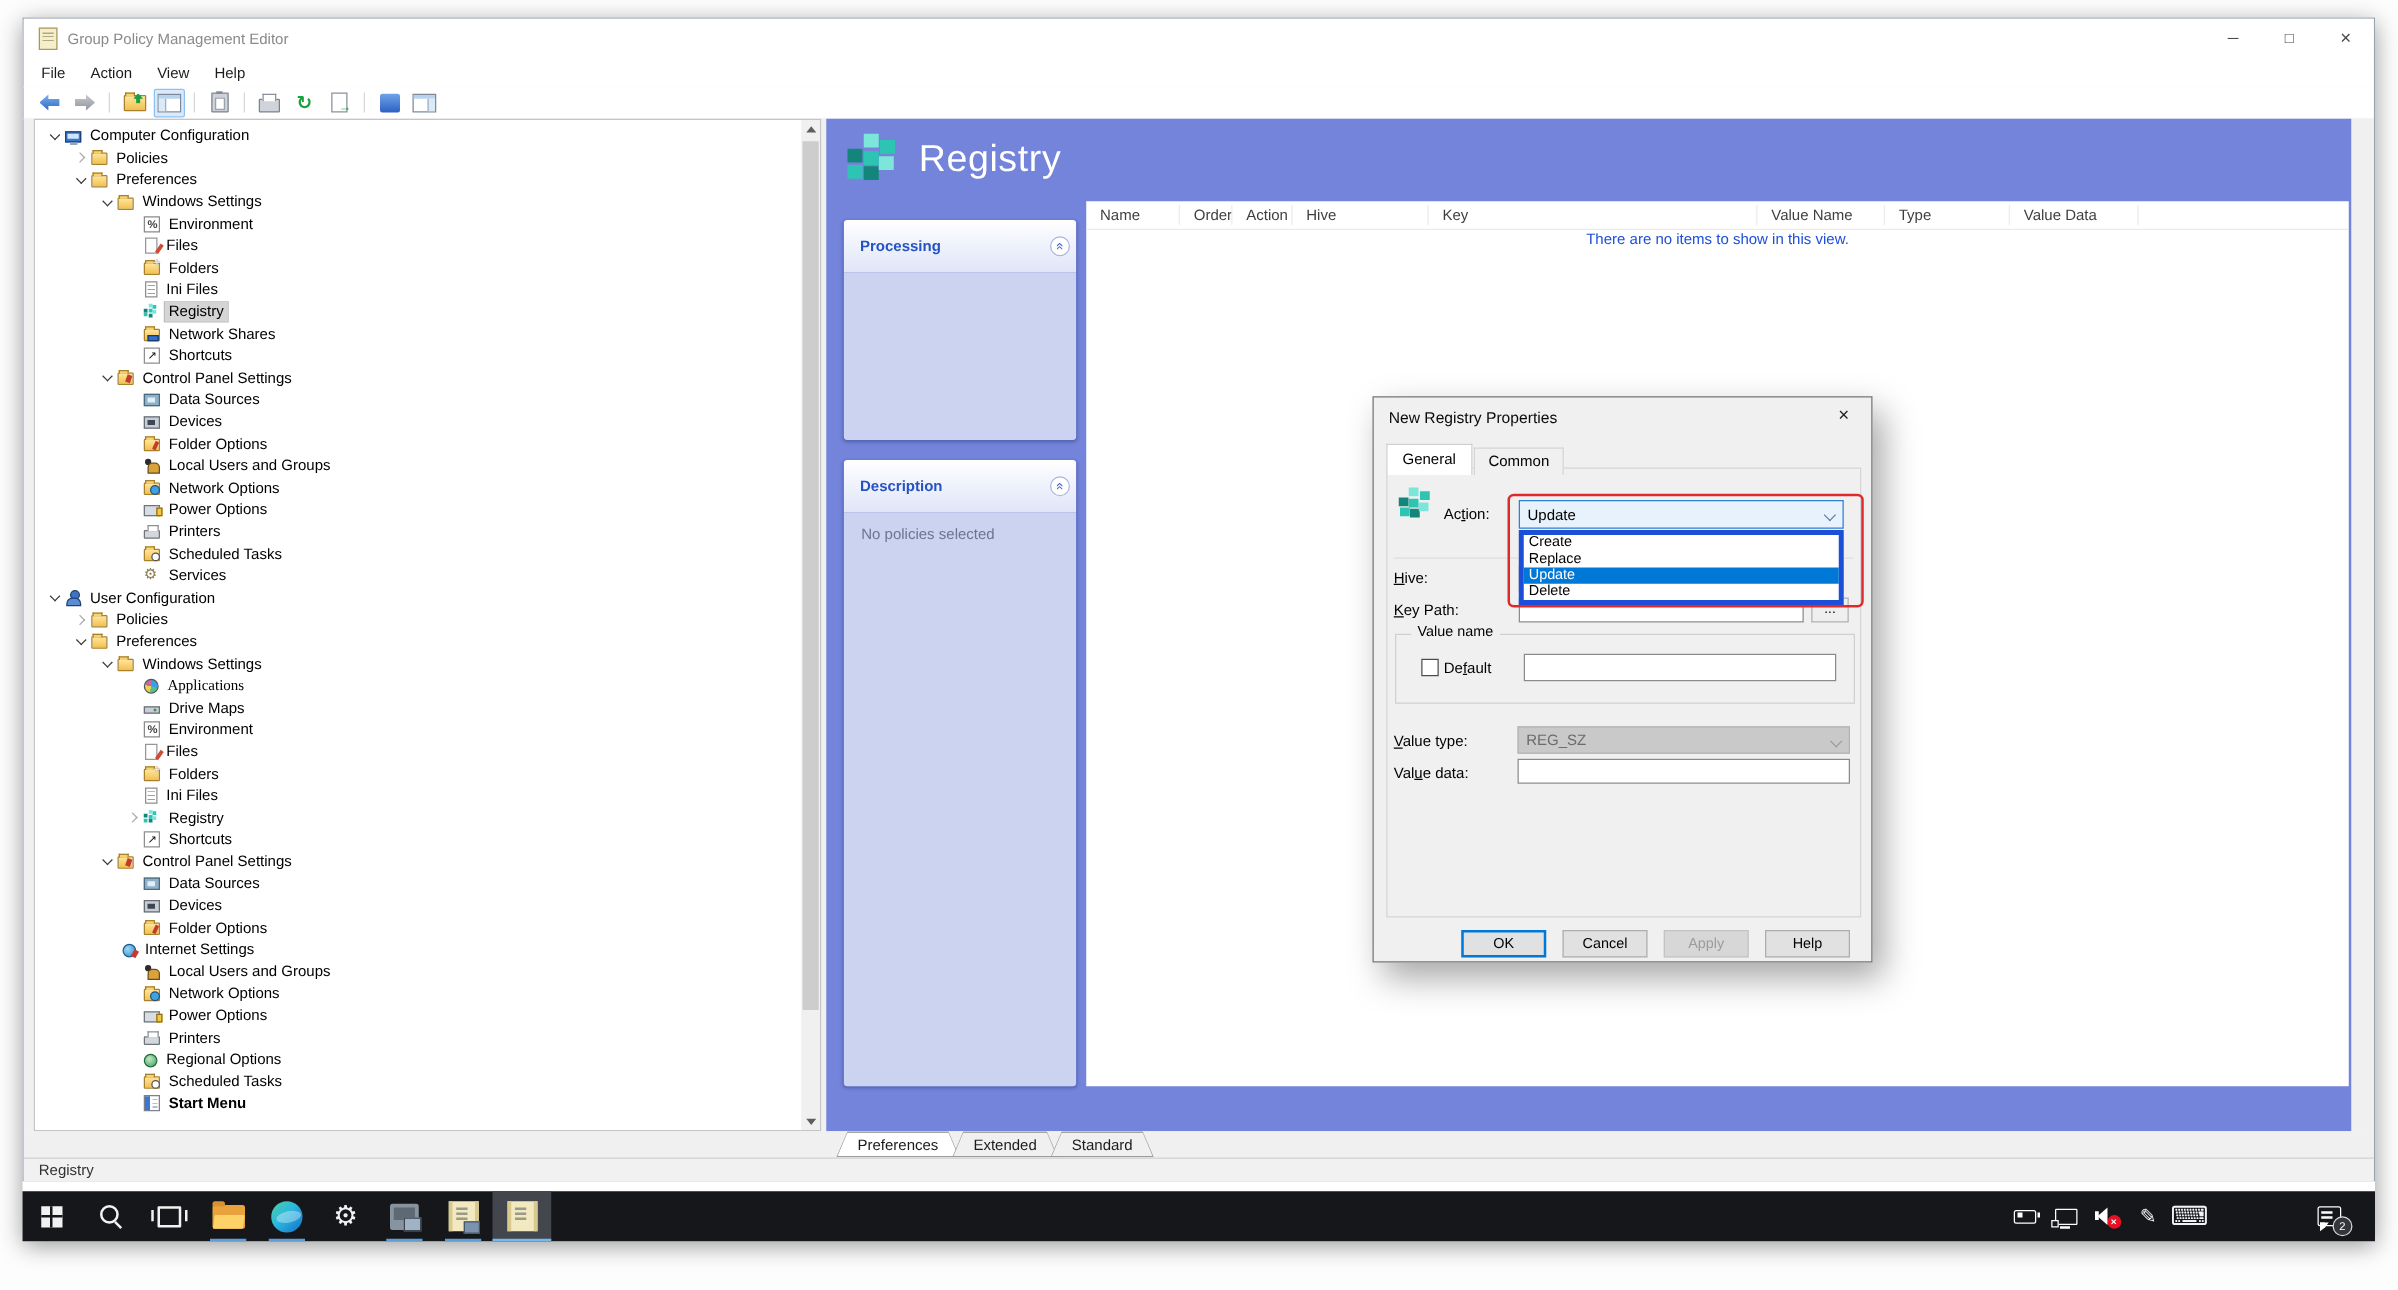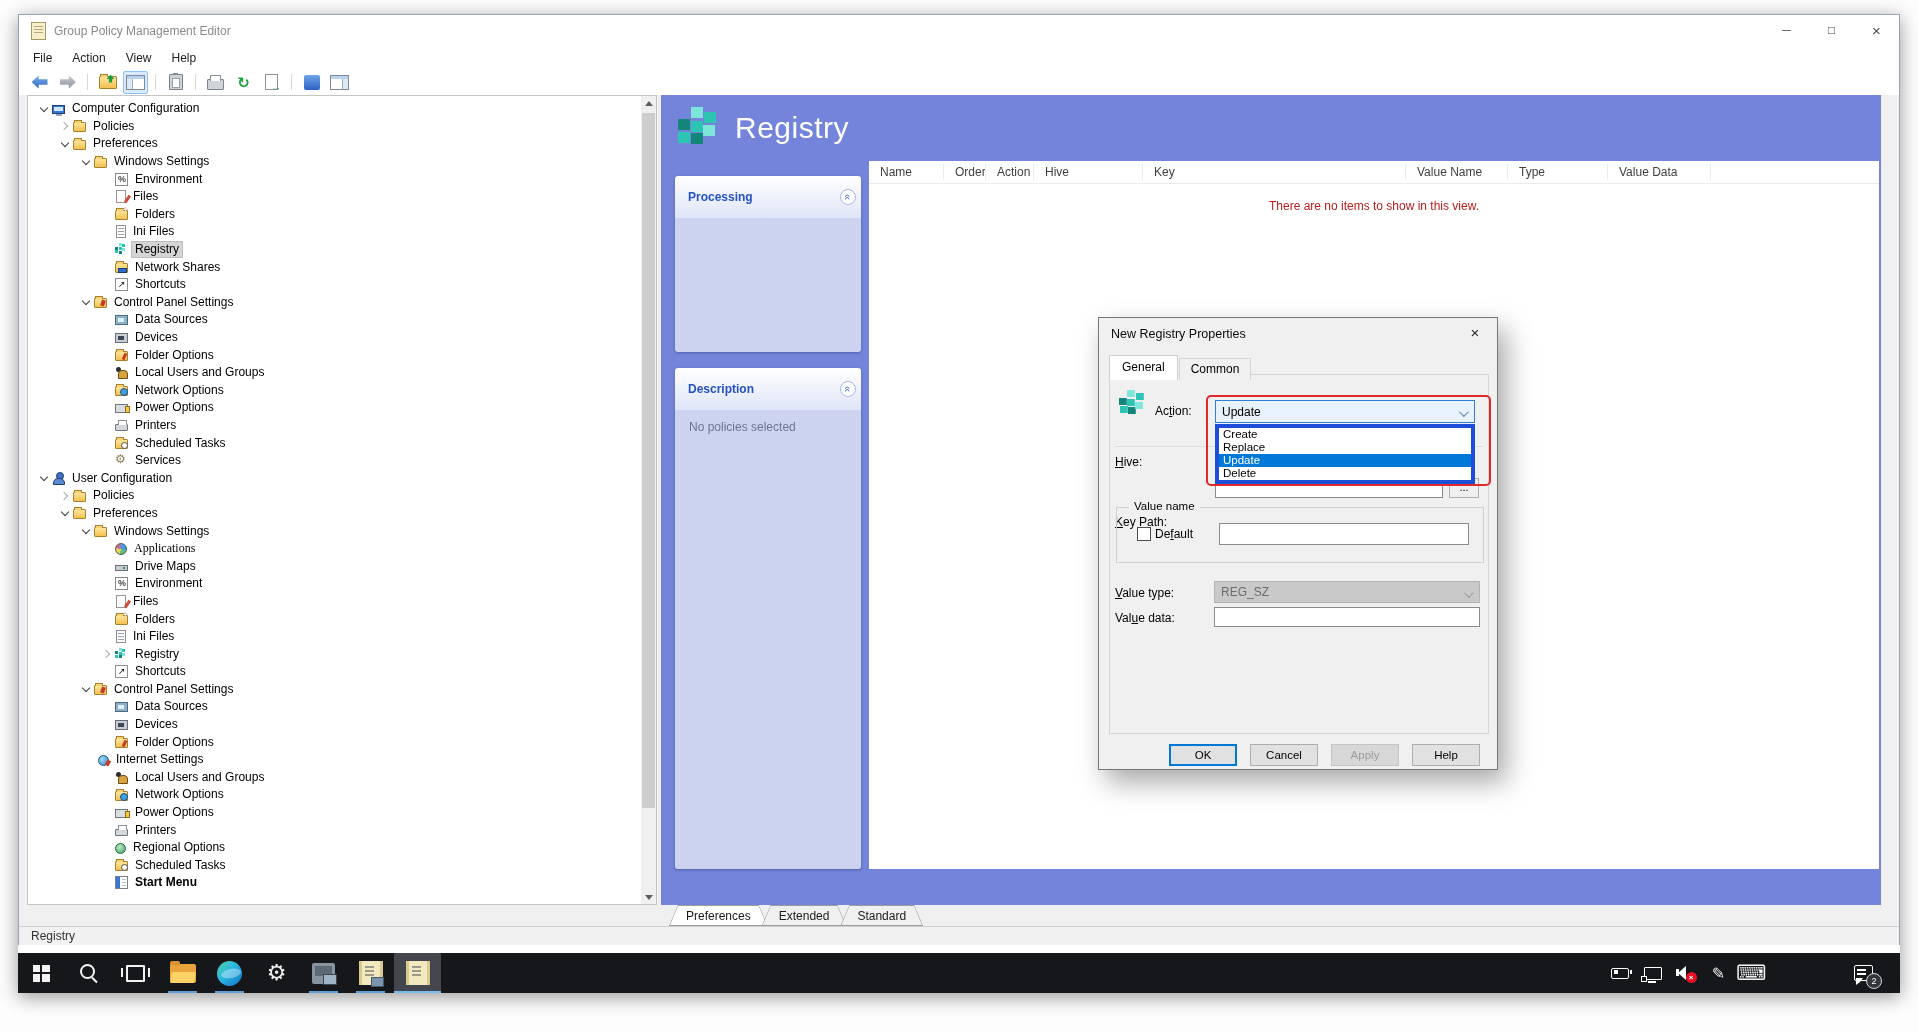--- a/index.html
+++ b/index.html
@@ -64,21 +64,21 @@
   .ptitle{color:#2553c4;font-weight:bold;font-size:12px;}
   .pchev{width:16px;height:16px;border-radius:50%;background:#fff;border:1px solid #a9b6e6;color:#3b62cc;display:flex;align-items:center;justify-content:center;font-size:11px;box-sizing:border-box;}
   .pchev span{transform:rotate(90deg);display:block;line-height:0;}
   .pbody{background:#cbd3f0;height:100%;font-size:12px;color:#6b7590;padding:10px 0 0 14px;box-sizing:border-box;}
   #panel-processing{top:81px;height:176px;}
   #panel-description{top:273px;height:501px;}
   .listarea{position:absolute;left:208px;top:66px;width:1010px;height:708px;background:#fff;}
   .listheader{display:flex;height:22px;align-items:center;border-bottom:1px solid #eaeaea;}
   .col{font-size:12px;color:#3f3f3f;padding-left:11px;box-sizing:border-box;border-right:1px solid #ececec;height:16px;line-height:16px;flex:none;overflow:hidden;}
   .col.fill{flex:1;border-right:none;}
-  .emptymsg{margin-top:15px;text-align:center;font-size:12px;color:#b91c1c;}
+  .emptymsg{text-align:center;font-size:12px;color:#1d4ed8;}
   
   .tabsrow{position:absolute;left:0;top:890px;right:0;height:21px;background:#f0f0f0;display:flex;align-items:stretch;padding-left:650px;box-sizing:border-box;}
   .btabw{position:relative;margin-right:-6px;background:#9a9a9a;clip-path:polygon(9px 0,calc(100% - 9px) 0,100% 100%,0 100%);padding:1px;flex:none;}
   .btab{display:block;height:100%;background:#f0f0f0;clip-path:polygon(8px 0,calc(100% - 8px) 0,100% 100%,0 100%);padding:3px 16px 0;font-size:12px;color:#1b1b1b;box-sizing:border-box;}
   .btabw.act .btab{background:#fff;}
   .statusbar{position:absolute;left:0;top:911px;right:0;height:19px;background:#f1f1f1;border-top:1px solid #cfcfcf;font-size:12px;color:#333;padding:2px 0 0 12px;box-sizing:border-box;}
   
   .ti{width:13px;height:13px;margin:0 4px 0 2px;position:relative;flex:none;box-sizing:border-box;}
   .folder-icon,.control-panel-icon,.folders-icon,.folder-options-icon,.network-options-icon,.scheduled-tasks-icon,.network-shares-icon{background:linear-gradient(#ffe49a,#f2c14e);border:1px solid #a8812f;border-radius:1px;height:10px!important;margin-top:2px;}
   .folder-icon::before,.control-panel-icon::before,.folders-icon::before,.folder-options-icon::before,.network-options-icon::before,.scheduled-tasks-icon::before,.network-shares-icon::before{content:"";position:absolute;top:-3px;left:0;width:6px;height:2px;background:#f7d272;border:1px solid #a8812f;border-bottom:none;}
@@ -571,21 +571,21 @@
       <span class="dlab" style="left:16px;top:137px;" data-name="hive-label"><span class="mn">H</span><span>ive:</span></span>
       <div class="combo combo-hive" data-name="hive-dropdown"></div>
       <div class="droplist" data-name="action-dropdown-list">
           <div class="opt" data-name="action-option-create">Create</div>
           <div class="opt" data-name="action-option-replace">Replace</div>
           <div class="opt selopt" data-name="action-option-update">Update</div>
           <div class="opt" data-name="action-option-delete">Delete</div>
         </div>
       <div class="redbox" data-name="annotation-highlight-box"></div>
 
-      <span class="dlab" style="left:16px;top:163px;margin-top:34px;" data-name="key-path-label"><span class="mn">K</span><span>ey Path:</span></span>
+      <span class="dlab" style="left:16px;top:163px;" data-name="key-path-label"><span class="mn">K</span><span>ey Path:</span></span>
       <input class="dinput inp-keypath" data-name="key-path-input" value="" style="">
       <div class="btn-browse" data-name="browse-button">...</div>
 
       <div class="group" data-name="value-name-group">
         <span class="glegend" data-name="value-name-group-label">Value name</span>
         <span class="chk" data-name="default-checkbox"></span>
         <span class="chklab" data-name="default-checkbox-label"><span>De</span><span class="mn">f</span><span>ault</span></span>
         <input class="inp-valuename" data-name="value-name-input" value="" style="">
       </div>
 

